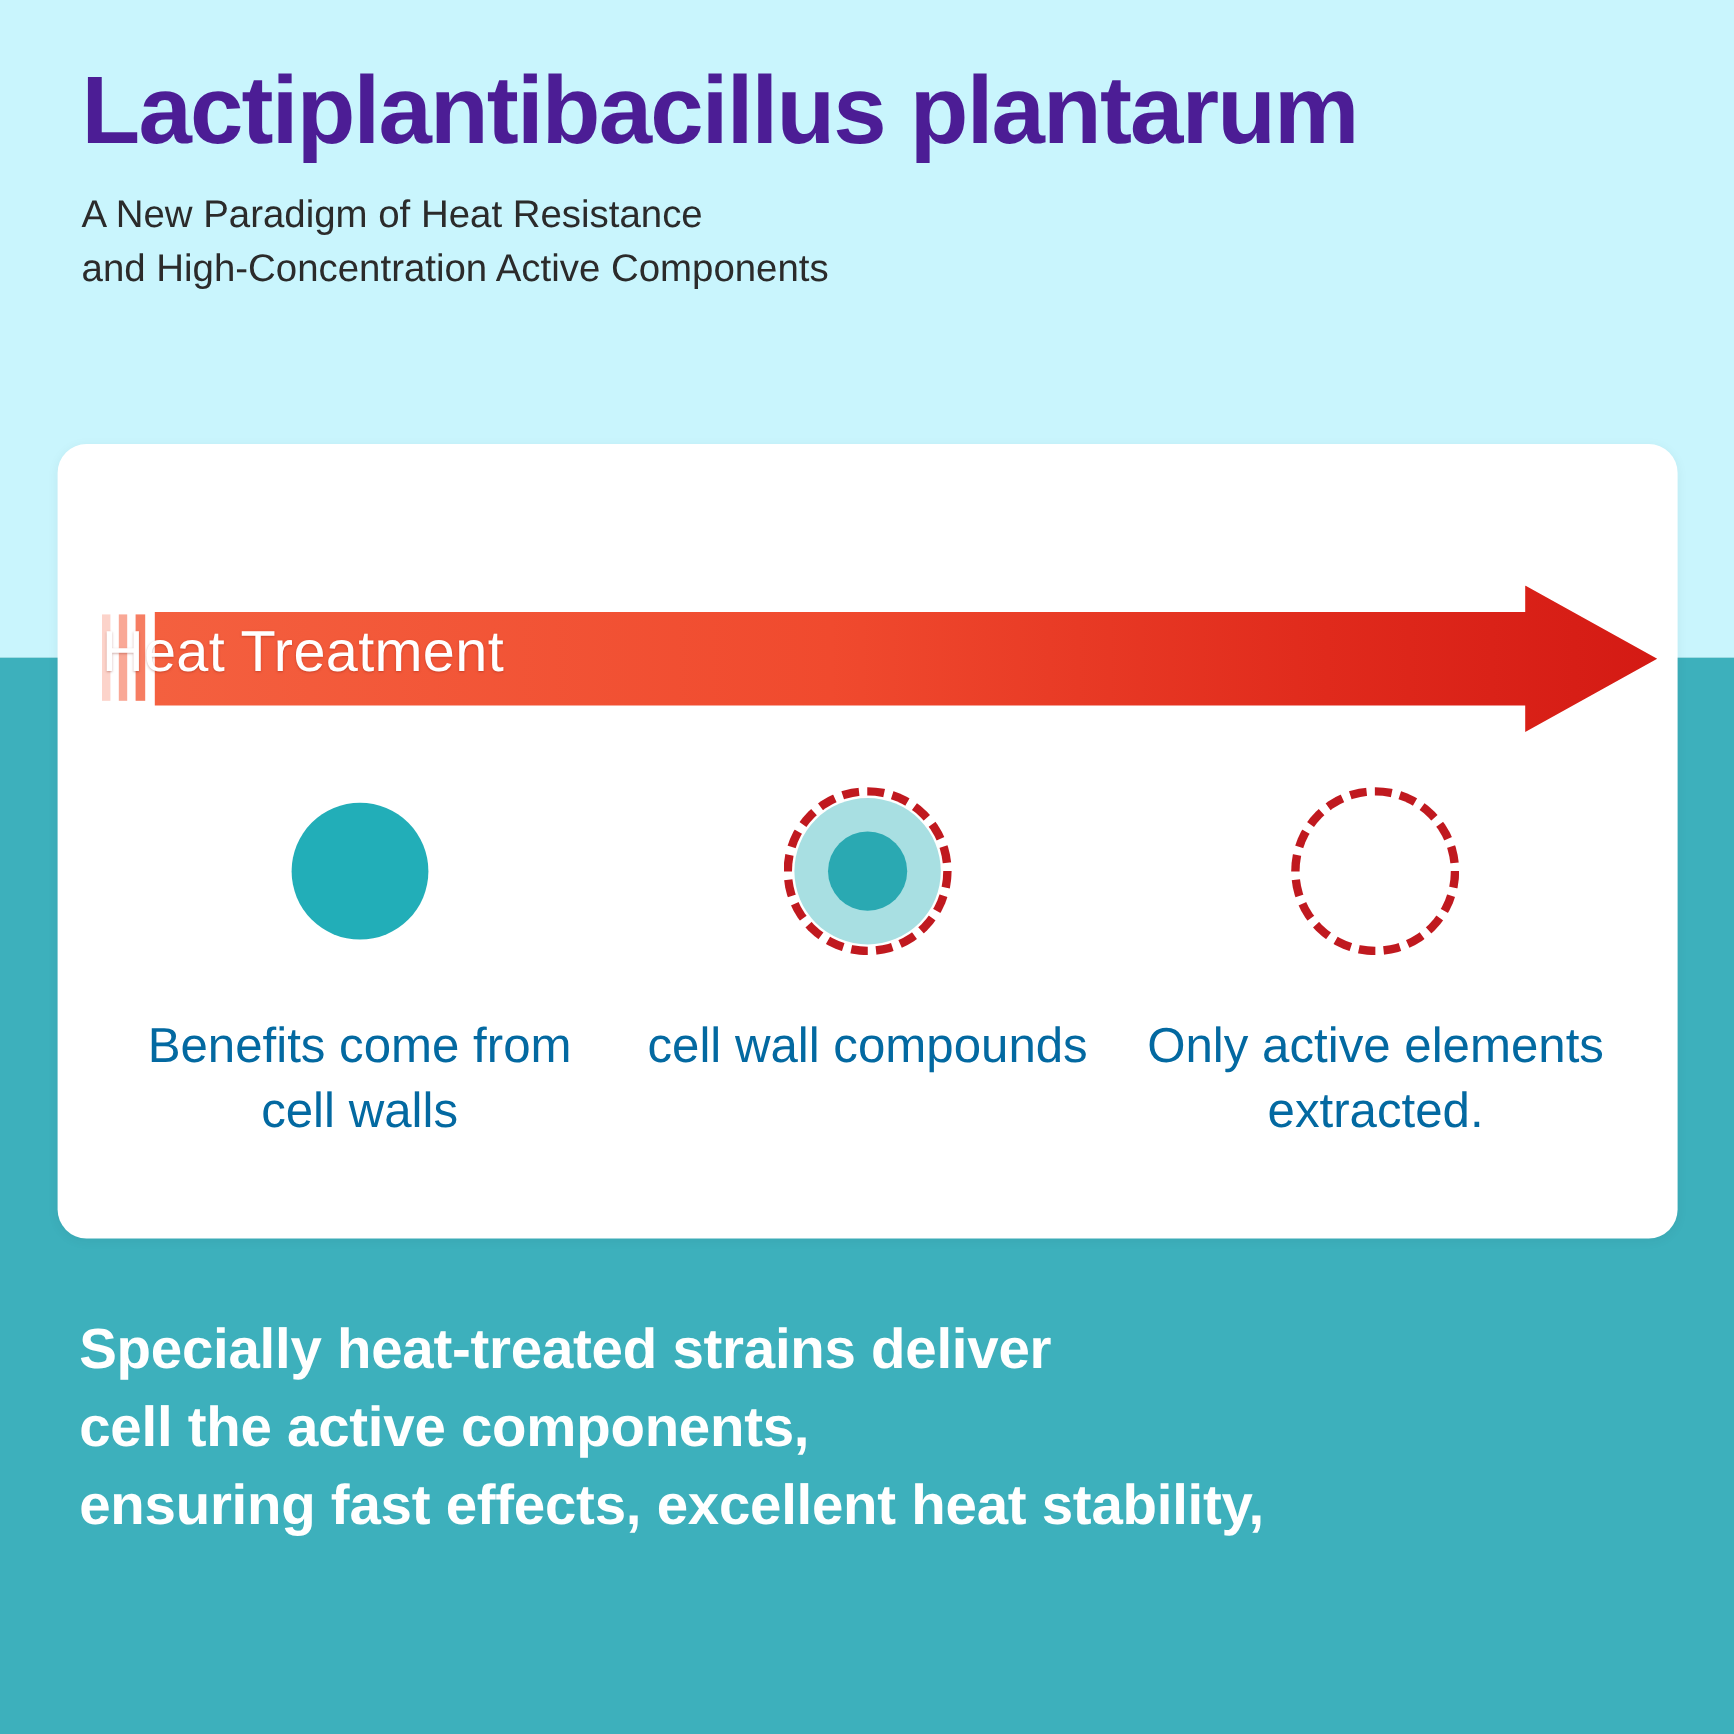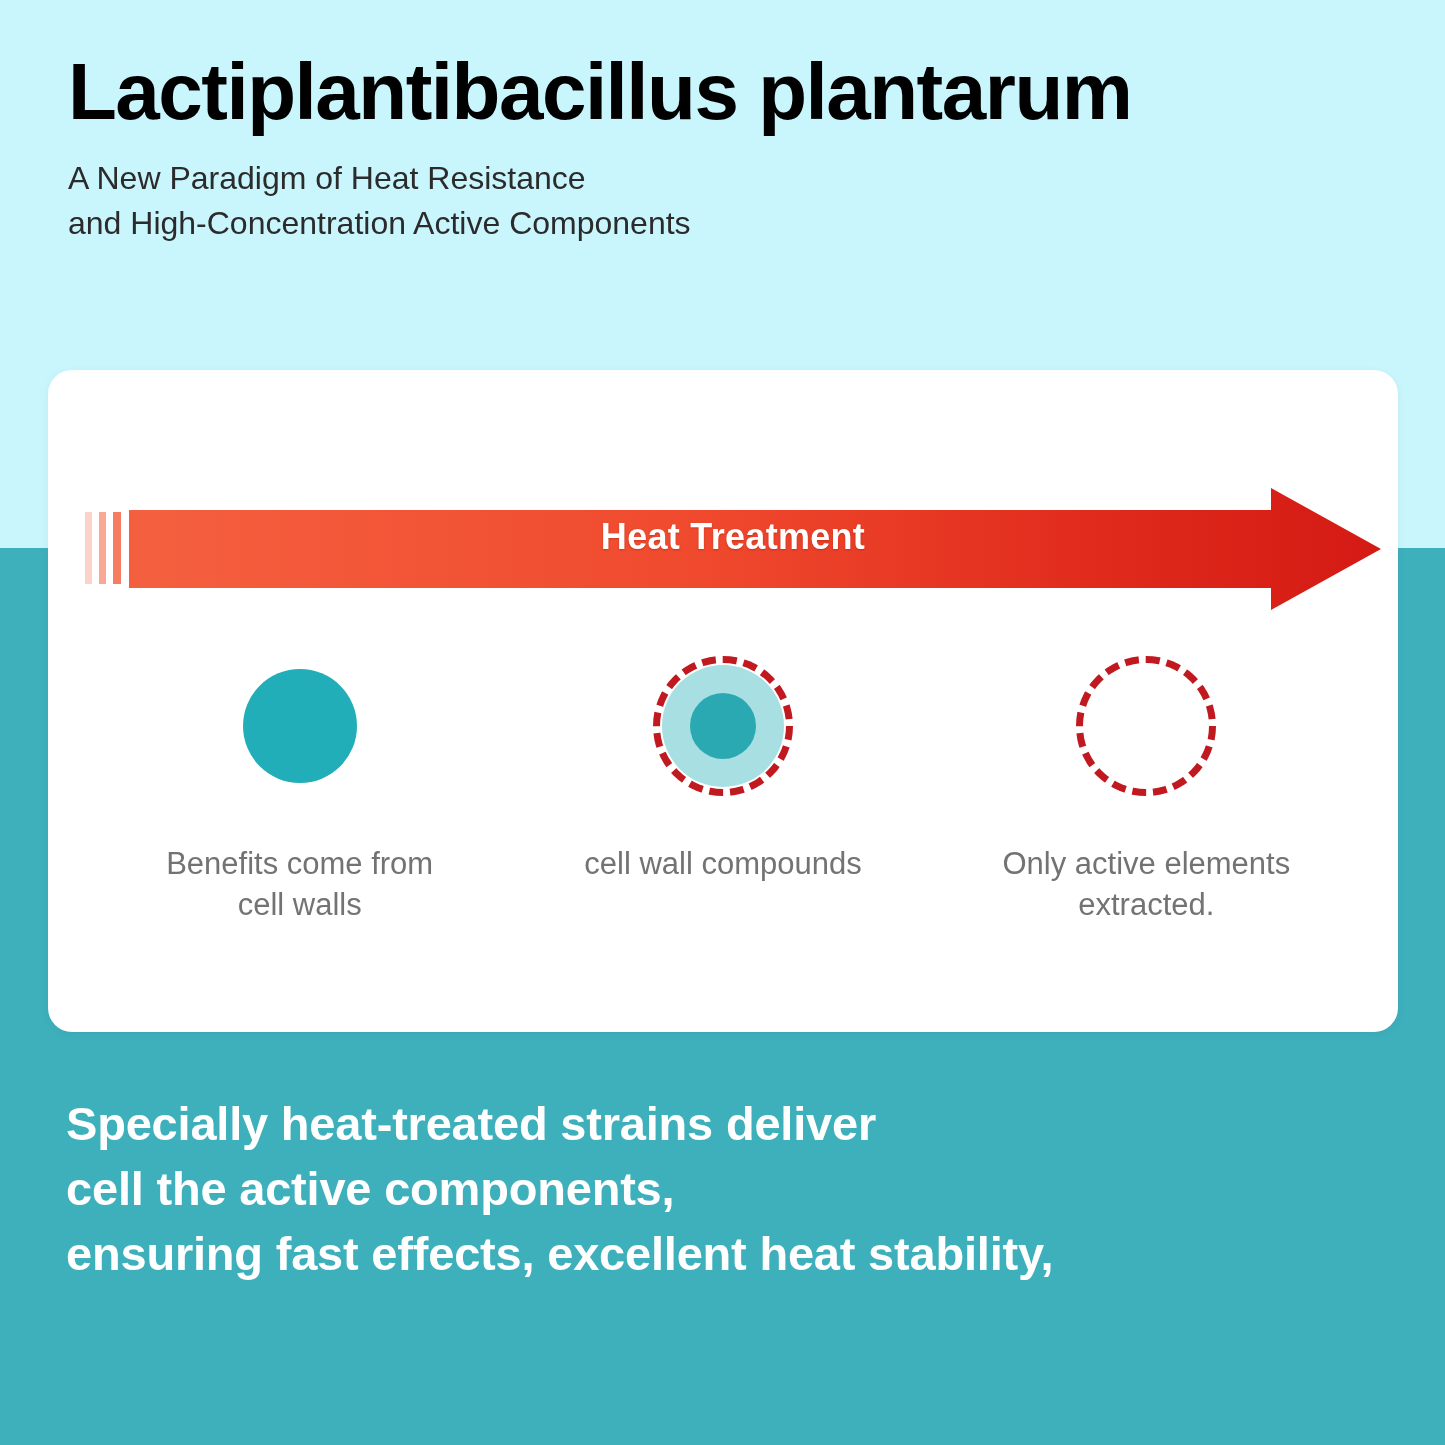--- a/index.html
+++ b/index.html
@@ -44,21 +44,21 @@
     left: 68px;
     top: 52px;
     width: 1330px;
   }
   .title {
     margin: 0;
     font-size: 80px;
     line-height: 1.0;
     font-weight: 700;
     letter-spacing: -1.5px;
-    color: #000000;
+    color: #4c1d95;
     white-space: nowrap;
   }
   .subtitle {
     margin: 24px 0 0 0;
     font-size: 32px;
     line-height: 1.42;
     font-weight: 400;
     color: #2b2b2b;
   }
   .subtitle .sub-line {
@@ -88,23 +88,23 @@
   .arrow-svg {
     display: block;
     width: 1296px;
     height: 122px;
   }
   .arrow-label {
     position: absolute;
     left: 0;
     top: 28px;
     width: 1296px;
-    text-align: center;
-    font-size: 36px;
-    font-weight: 700;
+    text-align: left;
+    font-size: 48px;
+    font-weight: 400;
     color: #ffffff;
     letter-spacing: 0.3px;
     text-shadow: 0 1px 2px rgba(120,20,10,0.35);
     pointer-events: none;
   }
 
   
   .steps {
     position: absolute;
     left: 40px;
@@ -160,23 +160,23 @@
     transform: translate(-50%, -50%);
     width: 140px;
     height: 140px;
     border-radius: 50%;
     border: 7px dashed #c0191f;
     box-sizing: border-box;
   }
   .step-caption {
     margin-top: 38px;
     text-align: center;
-    font-size: 31px;
+    font-size: 41px;
     line-height: 1.32;
-    color: #737373;
+    color: #0369a1;
     font-weight: 400;
   }
   .step-caption .cap-line {
     display: block;
   }
 
   
   .bottom-message {
     position: absolute;
     left: 66px;

